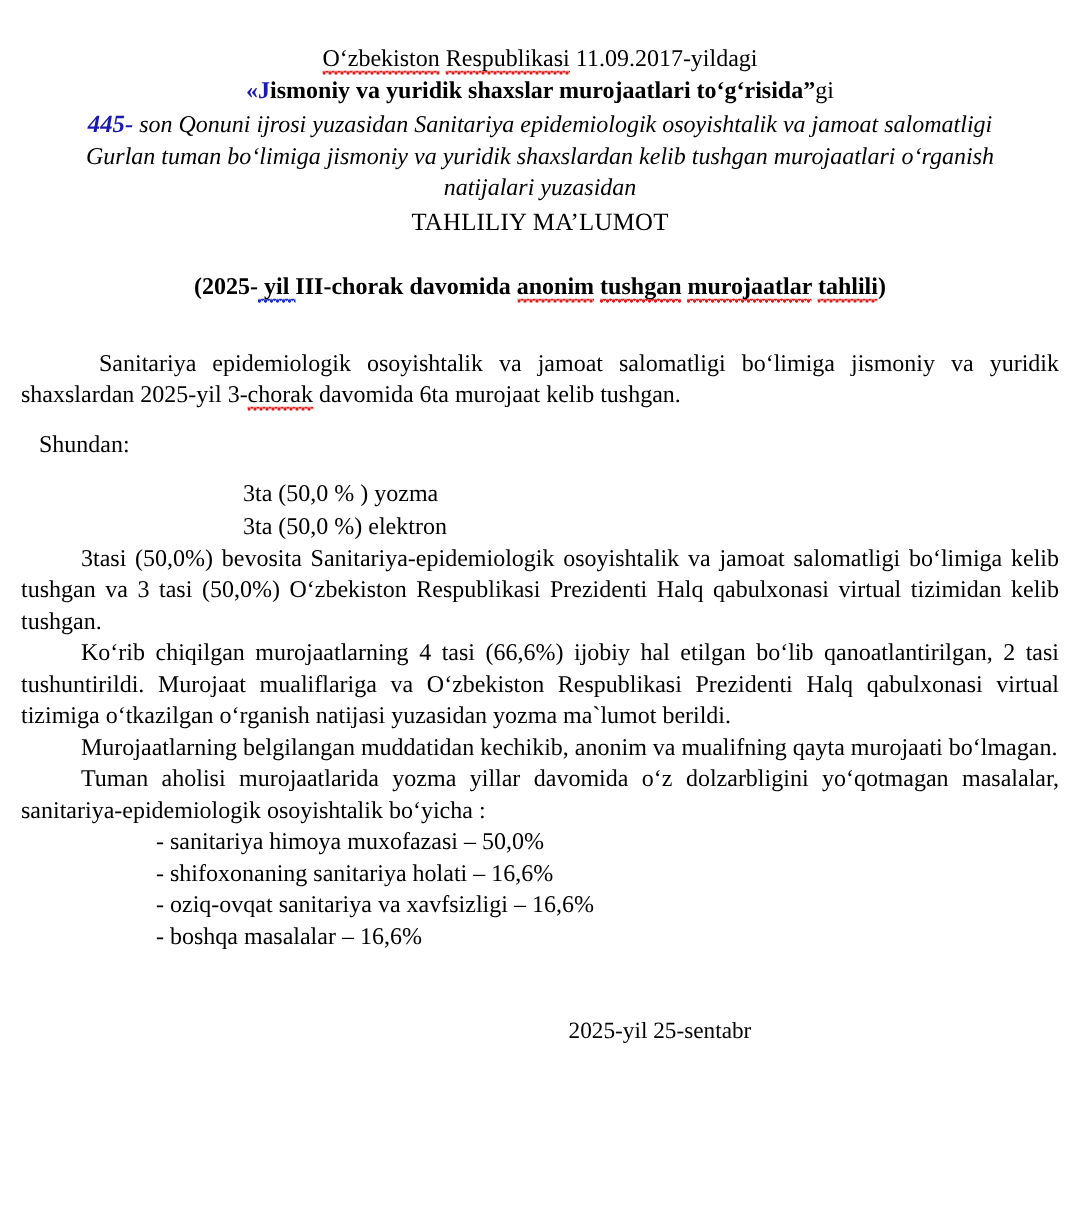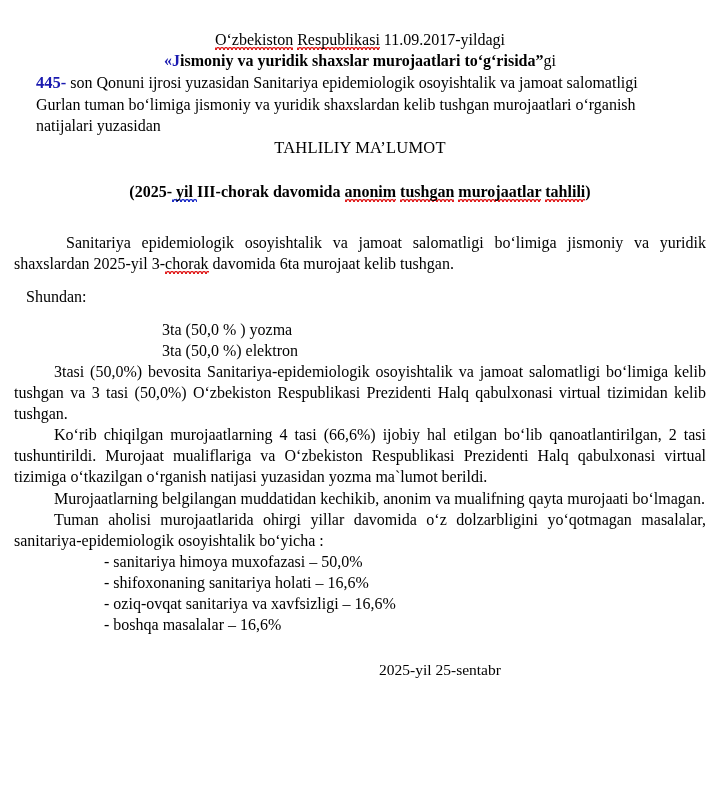--- a/index.html
+++ b/index.html
@@ -62,25 +62,26 @@
   
   .head-line {
     text-align: center;
     line-height: 1.30;
     font-size: 16px;
   }
   .head-line.bold {
     font-weight: bold;
   }
   .head-flow {
-    text-align: left;
+    text-align: center;
     line-height: 1.34;
     font-size: 16px;
     margin: 0;
     padding: 0 22px;
+    font-style: italic;
   }
   .tahliliy {
     text-align: center;
     font-size: 16.5px;
     line-height: 1.3;
     letter-spacing: 0.2px;
   }
 
   .subtitle {
     text-align: center;
@@ -127,21 +128,21 @@
     text-align: left;
   }
   .bold-head {
     font-weight: bold;
     font-size: 16px;
     padding-left: 90px;
     line-height: 1.35;
     margin: 0;
   }
   .footer-date {
-    margin-top: 26px;
+    margin-top: 44px;
     text-align: center;
     font-size: 15.5px;
     padding-left: 160px;
   }
 </style>
 </head>
 <body>
 
 <div class="page">
   <div class="content">
@@ -173,21 +174,21 @@
     <p class="sub-item">3ta (50,0 % ) yozma</p>
     <p class="sub-item">3ta (50,0 %) elektron</p>
 
     <p class="para indent-sm">3tasi (50,0%) bevosita Sanitariya-epidemiologik osoyishtalik va jamoat salomatligi bo‘limiga kelib tushgan va 3 tasi (50,0%) O‘zbekiston Respublikasi Prezidenti Halq qabulxonasi virtual tizimidan kelib tushgan.</p>
 
     <p class="para indent-sm">Ko‘rib chiqilgan murojaatlarning 4 tasi (66,6%) ijobiy hal etilgan bo‘lib qanoatlantirilgan, 2 tasi tushuntirildi. Murojaat mualiflariga va O‘zbekiston Respublikasi Prezidenti Halq qabulxonasi virtual tizimiga o‘tkazilgan o‘rganish natijasi yuzasidan yozma ma`lumot berildi.</p>
 
     <p class="para indent-sm">Murojaatlarning belgilangan muddatidan kechikib, anonim va mualifning qayta murojaati bo‘lmagan.</p>
 
 
-    <p class="para indent-sm">Tuman aholisi murojaatlarida ohirgi yillar davomida o‘z dolzarbligini yo‘qotmagan masalalar, sanitariya-epidemiologik osoyishtalik bo‘yicha :</p>
+    <p class="para indent-sm">Tuman aholisi murojaatlarida yozma yillar davomida o‘z dolzarbligini yo‘qotmagan masalalar, sanitariya-epidemiologik osoyishtalik bo‘yicha :</p>
 
     <p class="bullet-item">- sanitariya himoya muxofazasi – 50,0%</p>
     <p class="bullet-item">- shifoxonaning sanitariya holati – 16,6%</p>
     <p class="bullet-item">- oziq-ovqat sanitariya va xavfsizligi – 16,6%</p>
     <p class="bullet-item">- boshqa masalalar – 16,6%</p>
 
     <div class="footer-date">2025-yil 25-sentabr</div>
 
   </div>
 </div>

